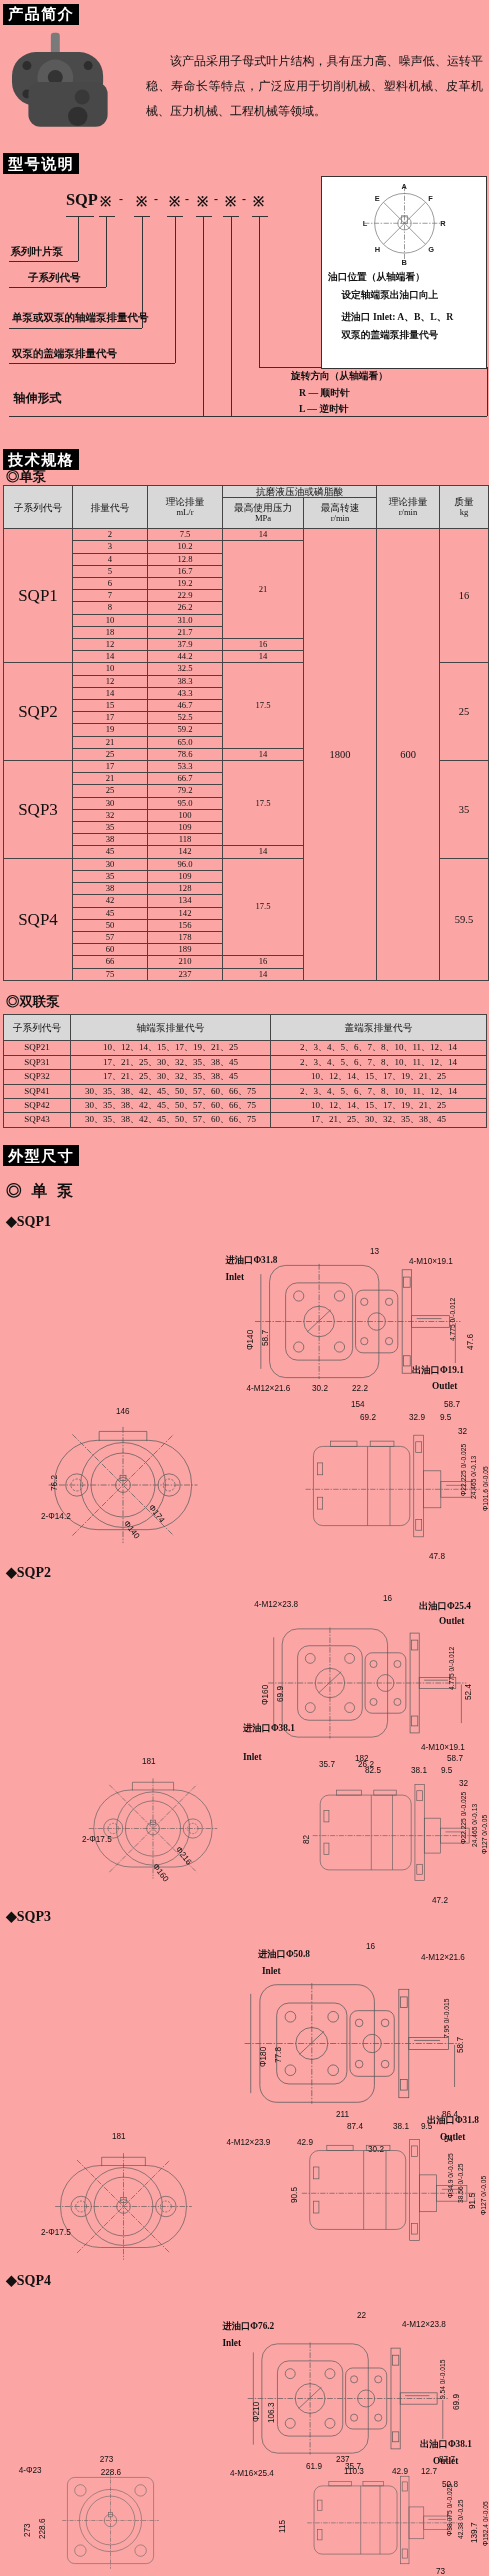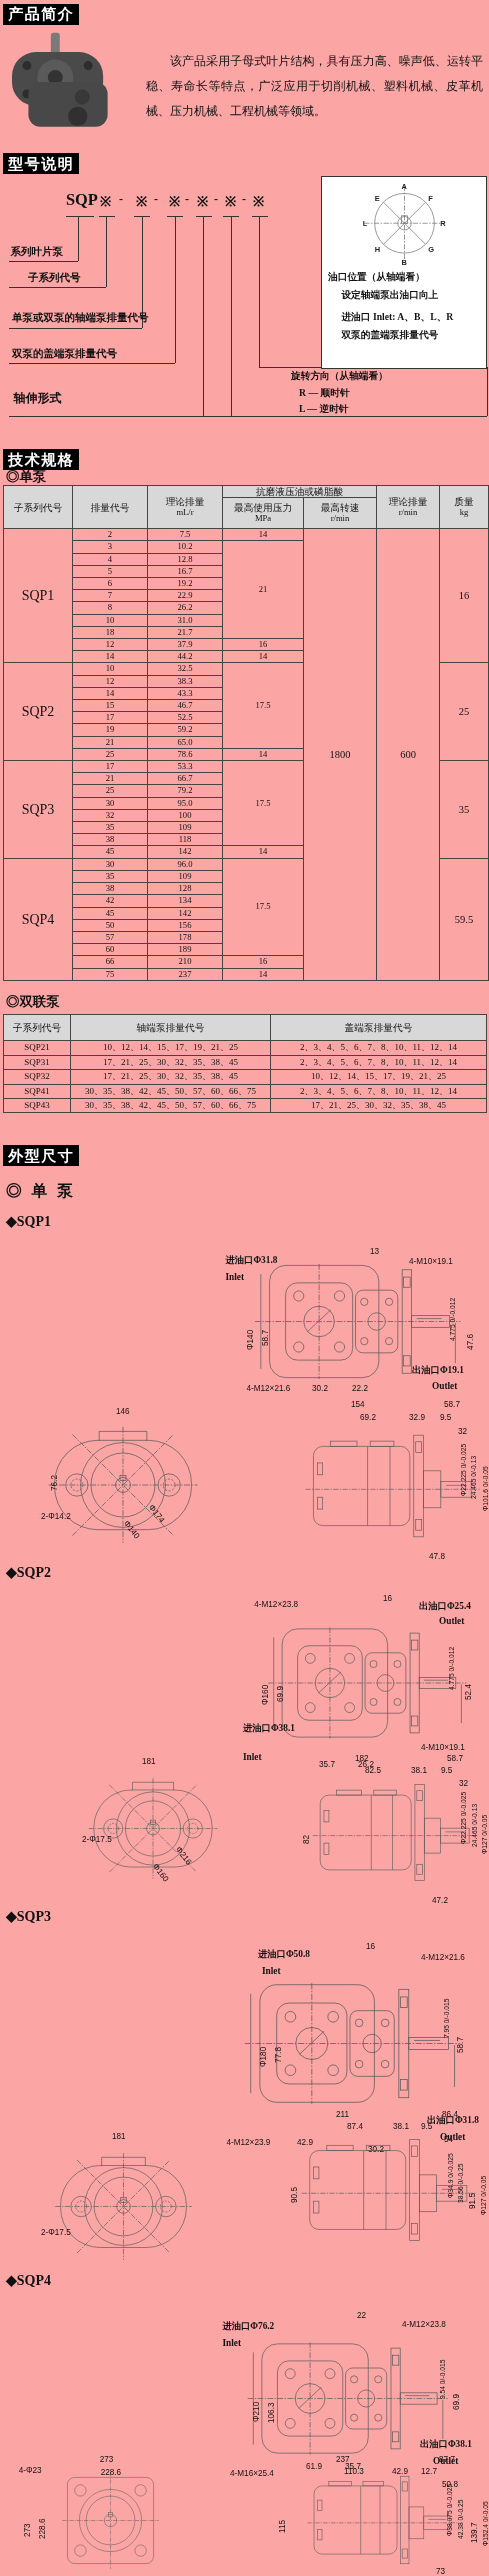--- a/index.html
+++ b/index.html
@@ -24,21 +24,21 @@
   #port-box{position:absolute;left:321px;top:-3px;width:164px;height:191px;border:0.7px solid #333;background:#fff;}
   .port-note{position:absolute;font:bold 9.7px "Liberation Serif",serif;white-space:nowrap;}
   .rot-note{position:absolute;font:bold 9.7px "Liberation Serif",serif;white-space:nowrap;}
   
   table.spec{position:absolute;left:3px;border-collapse:collapse;table-layout:fixed;width:483px;}
   table.spec th,table.spec td{border:0.7px solid #444;text-align:center;vertical-align:middle;
       font:8.6px/11.2px "Liberation Serif",serif;padding:0 1.5px;overflow:hidden;}
   table.spec th{background:#d8d8d8;font-size:9.7px;font-weight:normal;text-align:center;}
   table.spec th .u{font-size:8.6px;}
   #single-table tbody td{height:11.2px;}
-  #single-table td.g-series{font-size:14px;}
+  #single-table td.g-series{font-size:17px;}
   #single-table td.g-big{font-size:10.5px;}
   #double-table tbody td{height:13.4px;font-size:9px;}
   #double-table th{height:25.4px;}
   
   .draw-block{position:absolute;left:0;width:489px;}
   .view{position:absolute;}
   .dim{position:absolute;font:8.2px "Liberation Sans","DejaVu Sans",sans-serif;
        white-space:nowrap;color:#111;}
   .dim.cn{font-family:"Liberation Serif",serif;font-size:9.3px;font-weight:bold;}
   .dim.en{font-family:"Liberation Serif",serif;font-size:9.3px;font-weight:bold;}
@@ -479,20 +479,25 @@
           <td>SQP32</td>
           <td>17、21、25、30、32、35、38、45</td>
           <td>10、12、14、15、17、19、21、25</td>
         </tr>
         <tr>
           <td>SQP41</td>
           <td>30、35、38、42、45、50、57、60、66、75</td>
           <td>2、3、4、5、6、7、8、10、11、12、14</td>
         </tr>
         <tr>
+          <td>SQP42</td>
+          <td>30、35、38、42、45、50、57、60、66、75</td>
+          <td>10、12、14、15、17、19、21、25</td>
+        </tr>
+        <tr>
           <td>SQP43</td>
           <td>30、35、38、42、45、50、57、60、66、75</td>
           <td>17、21、25、30、32、35、38、45</td>
         </tr>
       </tbody>
   </table>
 
   <div class="sec-hdr" style="left:3px;top:1145px">外型尺寸</div>
   <div class="dia-t" style="left:6px;top:1181px;font-size:15.7px;letter-spacing:3px">◎ 单  泵</div>
   <div class="dia-t" style="left:6px;top:1213px">◆SQP1</div>

